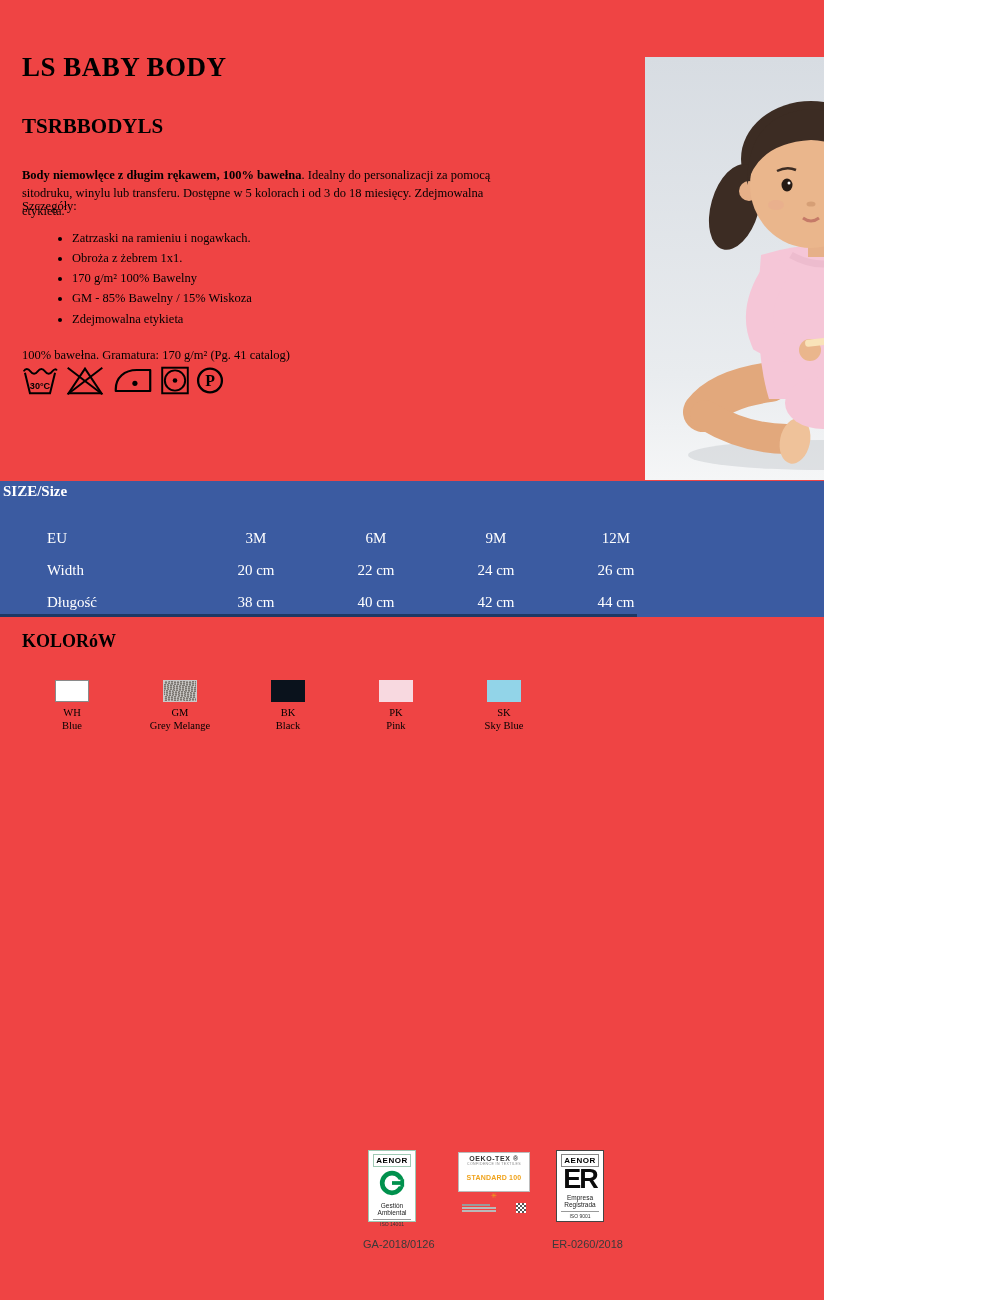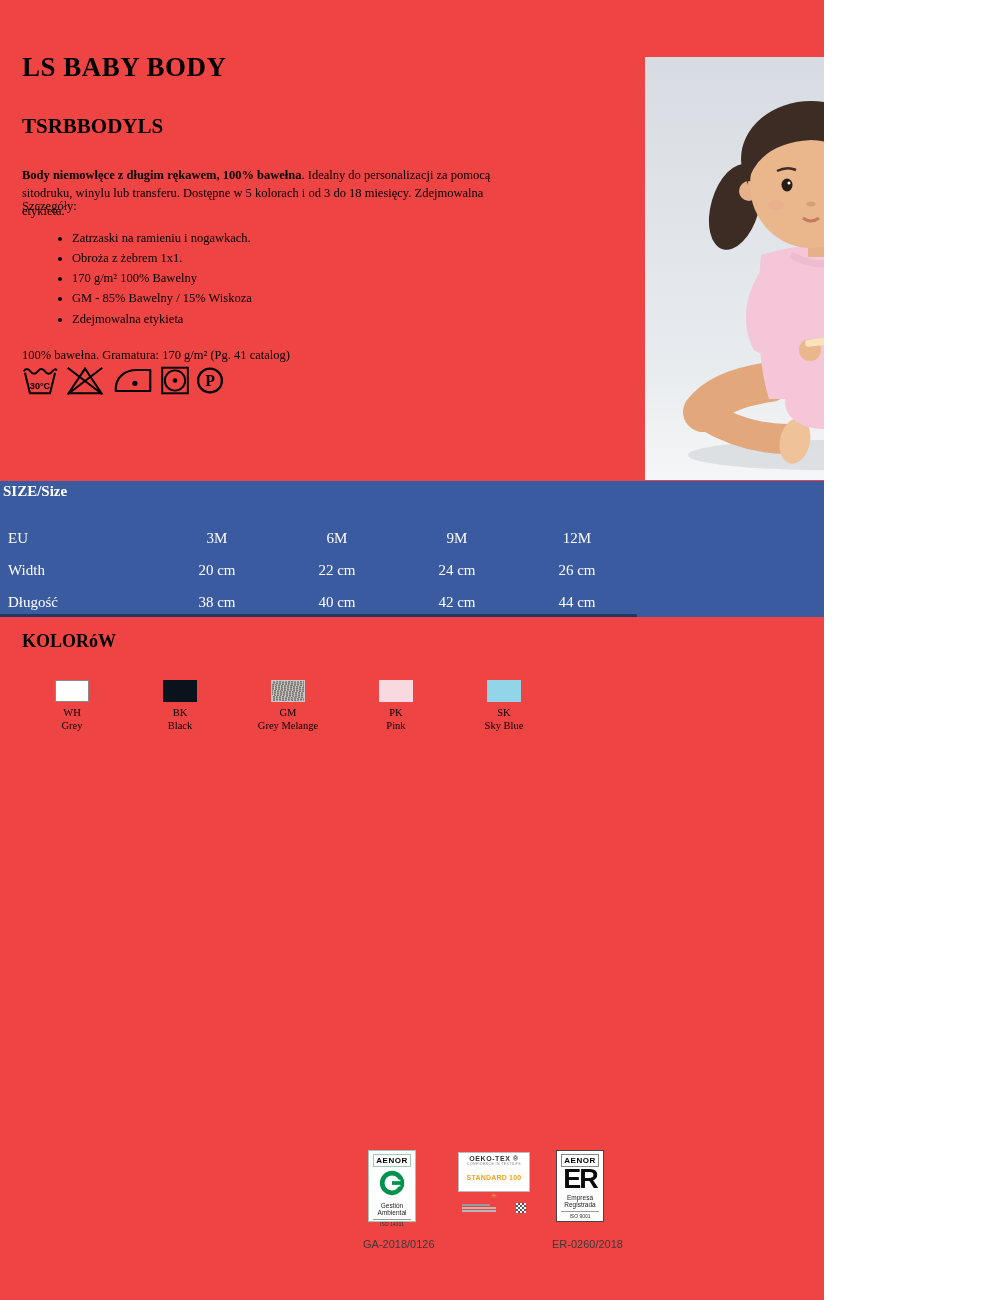--- a/index.html
+++ b/index.html
@@ -26,21 +26,21 @@
 
   
   .photo { position:absolute; left:645px; top:57px; width:355px; height:423px; }
   .photo svg { display:block; }
 
   
   .size-band { position:absolute; left:0; top:481px; width:1000px; height:136px; }
   .size-band .bg { position:absolute; inset:0; }
   .size-header { position:absolute; left:3px; top:2px; color:#fff; font-size:15px; font-weight:bold; }
   .size-table { position:absolute; left:0; top:41px; width:637px; color:#fff; font-size:15px; }
-  .size-row { display:grid; grid-template-columns:157px 120px 120px 120px 120px; height:32px; align-items:center; }
+  .size-row { display:grid; grid-template-columns:157px 120px 120px 120px 120px; height:32px; align-items:center;padding-left:39px; }
   .size-row .rl { padding-left:8px; }
   .size-row .rv { text-align:center; }
   .size-underline { position:absolute; left:0; top:133px; width:637px; height:3px; }
 
   
   .colors-heading { position:absolute; left:22px; top:631px; font-size:18px; font-weight:bold; }
   .swatch-row { position:absolute; left:18px; top:680px; display:flex; }
   .swatch-cell { width:108px; display:flex; flex-direction:column; align-items:center; }
   .swatch { width:34px; height:22px; box-sizing:border-box; }
   .swatch.b-grey  { border:1px solid #8a8a8a; }
@@ -214,31 +214,31 @@
       </div>
     </div>
     <div class="size-underline" style="background:#1f3864"></div>
   </div>
 
   <div class="colors-heading">KOLORóW</div>
   <div class="swatch-row">
     <div class="swatch-cell">
       <div class="swatch b-grey" style="background-color: rgb(255, 255, 255);"></div>
       <div class="swatch-code">WH</div>
-      <div class="swatch-name">Grey</div>
+      <div class="swatch-name">Blue</div>
+    </div>
+    <div class="swatch-cell">
+      <div class="swatch b-light gm-tex" style="background-color: rgb(155, 151, 146);"></div>
+      <div class="swatch-code">GM</div>
+      <div class="swatch-name">Grey Melange</div>
     </div>
     <div class="swatch-cell">
       <div class="swatch" style="background-color: rgb(10, 18, 28);"></div>
       <div class="swatch-code">BK</div>
       <div class="swatch-name">Black</div>
-    </div>
-    <div class="swatch-cell">
-      <div class="swatch b-light gm-tex" style="background-color: rgb(155, 151, 146);"></div>
-      <div class="swatch-code">GM</div>
-      <div class="swatch-name">Grey Melange</div>
     </div>
     <div class="swatch-cell">
       <div class="swatch" style="background-color: rgb(248, 217, 224);"></div>
       <div class="swatch-code">PK</div>
       <div class="swatch-name">Pink</div>
     </div>
     <div class="swatch-cell">
       <div class="swatch" style="background-color: rgb(146, 212, 232);"></div>
       <div class="swatch-code">SK</div>
       <div class="swatch-name">Sky Blue</div>

